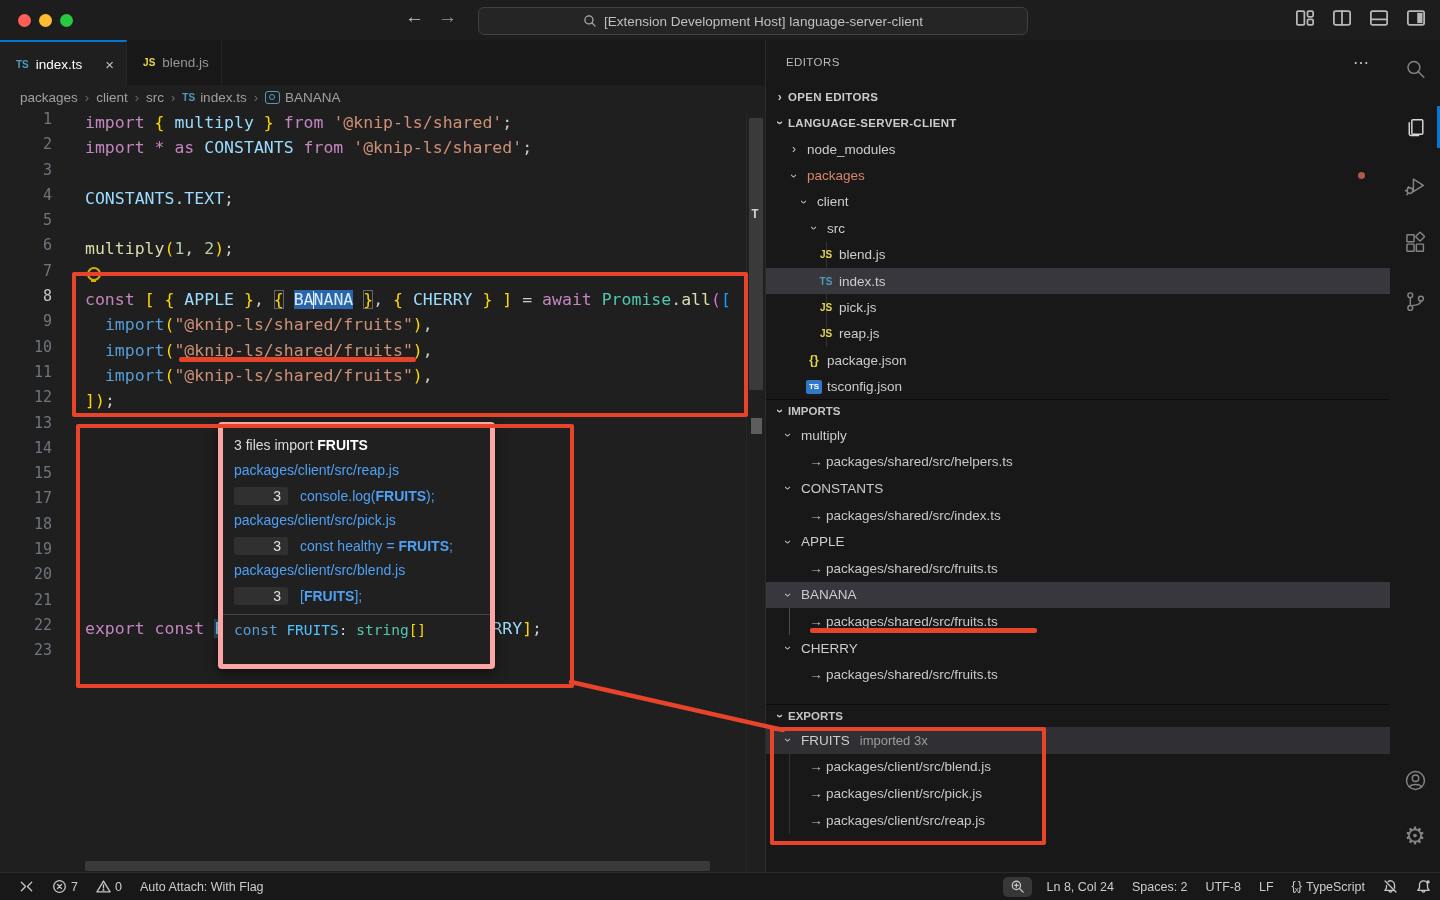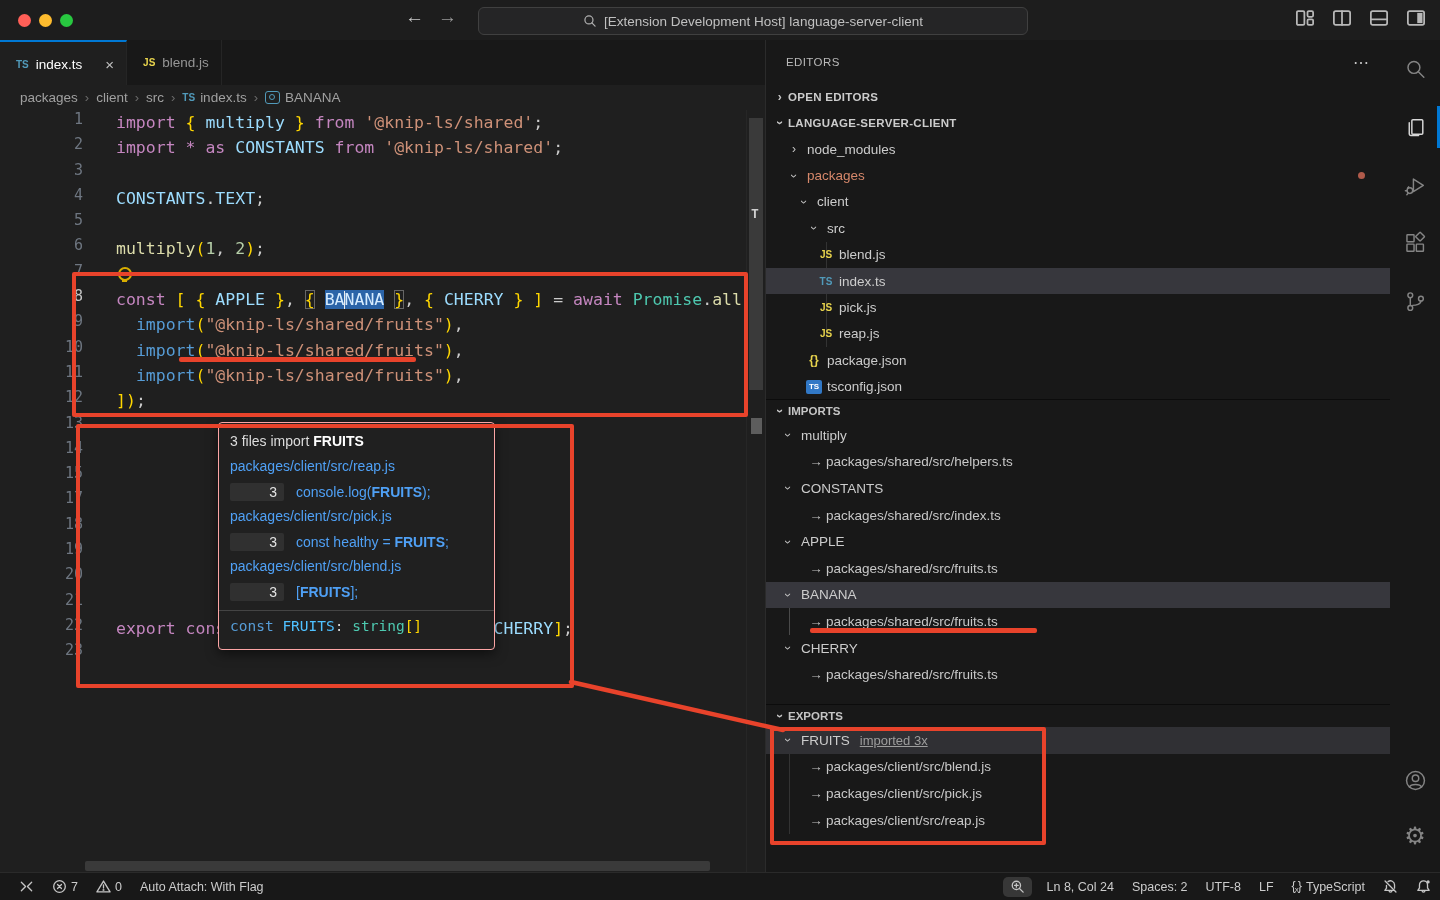--- a/index.html
+++ b/index.html
@@ -38,21 +38,21 @@
   
   .breadcrumb{position:absolute;left:0;top:85px;width:765px;height:25px;background:#1f1f1f;
     display:flex;align-items:center;padding-left:20px;box-sizing:border-box;font-size:13.5px;color:#a0a0a0;gap:7px;}
   .breadcrumb .sep{color:#6b6b6b;font-size:13px}
   .crumb{display:flex;align-items:center;gap:5px;}
   .symicon{display:inline-block;width:13px;height:11px;border:1.4px solid #519aba;border-radius:3px;position:relative;}
   .symicon::after{content:"";position:absolute;left:3px;top:2px;width:4px;height:4px;border:1.2px solid #519aba;border-radius:50%;}
 
   
   .editor{position:absolute;left:0;top:110px;width:746px;height:762px;background:#1f1f1f;overflow:hidden;}
-  .code-line{height:25.3px;line-height:25.3px;white-space:pre;margin-left:31px;}
+  .code-line{height:25.3px;line-height:25.3px;white-space:pre;}
   .ln{display:inline-block;width:52px;text-align:right;color:#6e7681;
     font:15px "DejaVu Sans Mono",monospace;vertical-align:top;}
   .ln.on{color:#c6c6c6}
   .lc{display:inline-block;margin-left:33px;font:16.5px "DejaVu Sans Mono",monospace;}
   .tk{white-space:pre}
   .kw{color:#c586c0}.bl{color:#569cd6}.v{color:#9cdcfe}.s{color:#ce9178}.w{color:#cccccc}
   .b1,.b2{color:#ffd700}.b3{color:#179fff}.bp{color:#da70d6}.f{color:#dcdcaa}
   .num{color:#b5cea8}.cl{color:#4ec9b0}
   .b2m{color:#ffd700;box-shadow:inset 0 0 0 1px #666;}
   .vs{color:#d6ecff;background:#2b64a8}
@@ -85,21 +85,21 @@
   .tree .sb-row{height:26.4px}
   .guide{position:absolute;width:1px;background:#333;}
   .sectionhead{height:22px;display:flex;align-items:center;font-weight:bold;font-size:11.5px;
     color:#c5c5c5;box-shadow:0 -1px 0 #0c0c0c;padding-left:6px;}
   .imports,.exports{position:relative;}
   .imports .sb-row,.exports .sb-row{height:26.6px}
   .pathrow{color:#c8c8c8;}
   .pathrow .arrow{width:20px;text-align:center;color:#c0c0c0;flex:none;}
   .git-mod{color:#d7886b !important}
   .gitdot{position:absolute;right:25px;top:10px;width:7px;height:7px;border-radius:50%;background:#b05a4a;}
-  .badge{color:#9d9d9d;margin-left:10px;font-size:13px;text-decoration:underline;}
+  .badge{color:#9d9d9d;margin-left:10px;font-size:13px;}
   .label-gap{margin-left:5px}
 
   
   .activitybar{position:absolute;left:1390px;top:40px;width:50px;height:832px;background:#181818;}
   .ab-item{position:relative;width:50px;height:58px;display:flex;align-items:center;justify-content:center;color:#848484;}
   .ab-item svg{width:25px;height:25px}
   .ab-item.active{color:#d8d8d8}
   .ab-item.active::after{content:"";position:absolute;right:0;top:8px;width:3px;height:42px;background:var(--accent);}
   .ab-bottom{position:absolute;bottom:8px;left:0;width:50px;}
   .ab-bottom .ab-item{height:56px}
@@ -110,22 +110,22 @@
     border-top:1px solid #2a2a2a;box-sizing:border-box;display:flex;align-items:center;
     justify-content:space-between;font-size:12.5px;color:#cccccc;}
   .sb-left,.sb-right{display:flex;align-items:center;height:100%;}
   .sb-left{padding-left:10px}.sb-right{padding-right:0}
   .st-item{display:flex;align-items:center;gap:4px;padding:0 9px;height:100%;}
   .st-item svg{width:15px;height:15px;color:#c5c5c5}
   .st-item.boxed{background:#373737;border-radius:5px;height:20px;margin-right:6px;padding:0 7px;}
   .bx{font-size:8px;vertical-align:-2px;margin:0 -1px;}
 
   
-  .tooltip{position:absolute;left:218px;top:422px;width:277px;background:#202020;border:1px solid #fca5a5;
-    border-radius:4px;box-shadow:0 4px 12px rgba(0,0,0,.5);z-index:30;padding:6px 11px 13px;box-sizing:border-box;}
+  .tooltip{position:absolute;left:218px;top:422px;width:277px;background:#202020;border:5px solid #fca5a5;
+    border-radius:4px;box-shadow:0 4px 12px rgba(0,0,0,.5);z-index:30;padding:6px 11px 24px;box-sizing:border-box;}
   .tt-title{font-size:14px;color:#dcdcdc;height:25px;line-height:25px;}
   .tt-title b{color:#fff}
   .tt-link{font-size:14px;color:#4fa0f5;height:25px;line-height:25px;}
   .tt-refrow{display:flex;align-items:center;height:25px;gap:12px;}
   .tt-pill{width:44px;background:#303030;border-radius:2px;text-align:right;padding:1px 7px 1px 3px;
     color:#e3e3e3;font-size:14px;flex:none;}
   .tt-code{font-size:14px;color:#4fa0f5;}
   .tt-code b{font-weight:bold}
   .tt-sig{border-top:1px solid #444;margin:6px -11px 0;padding:7px 11px 2px;
     font:14.5px "DejaVu Sans Mono",monospace;}

